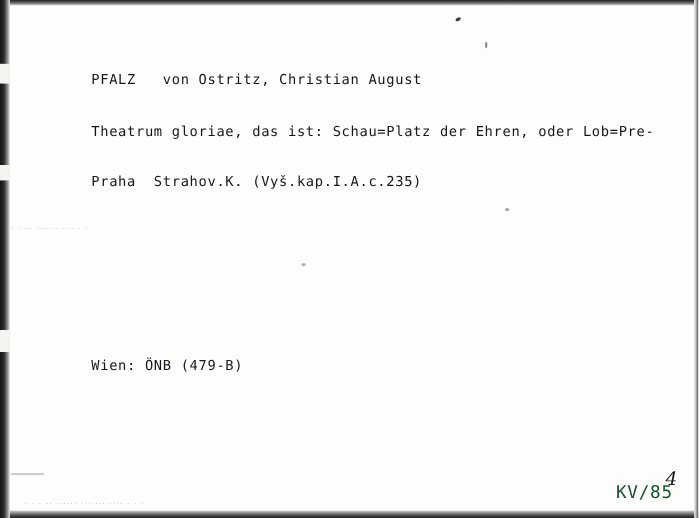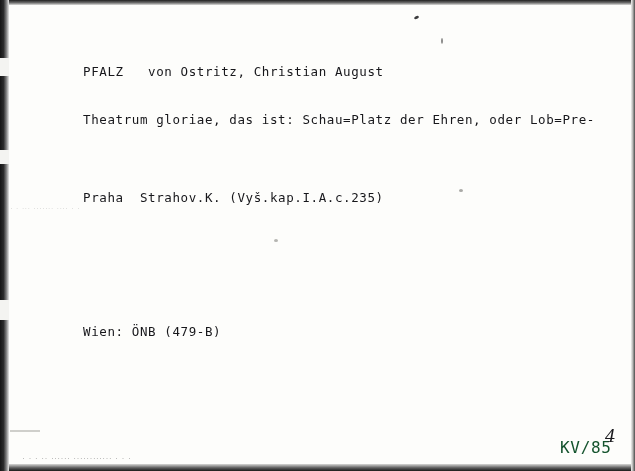--- a/index.html
+++ b/index.html
@@ -78,21 +78,21 @@
   }
   .title-line1 {
     top: 110px;
     left: 83px;
   }
   .title-line2 {
     top: 131px;
     left: 83px;
   }
   .loc-line {
-    top: 188px;
+    top: 155px;
     left: 83px;
   }
   .holding-line {
     top: 322px;
     left: 83px;
   }
   .sup {
     font-size: 8px;
     vertical-align: super;
     letter-spacing: 0;

